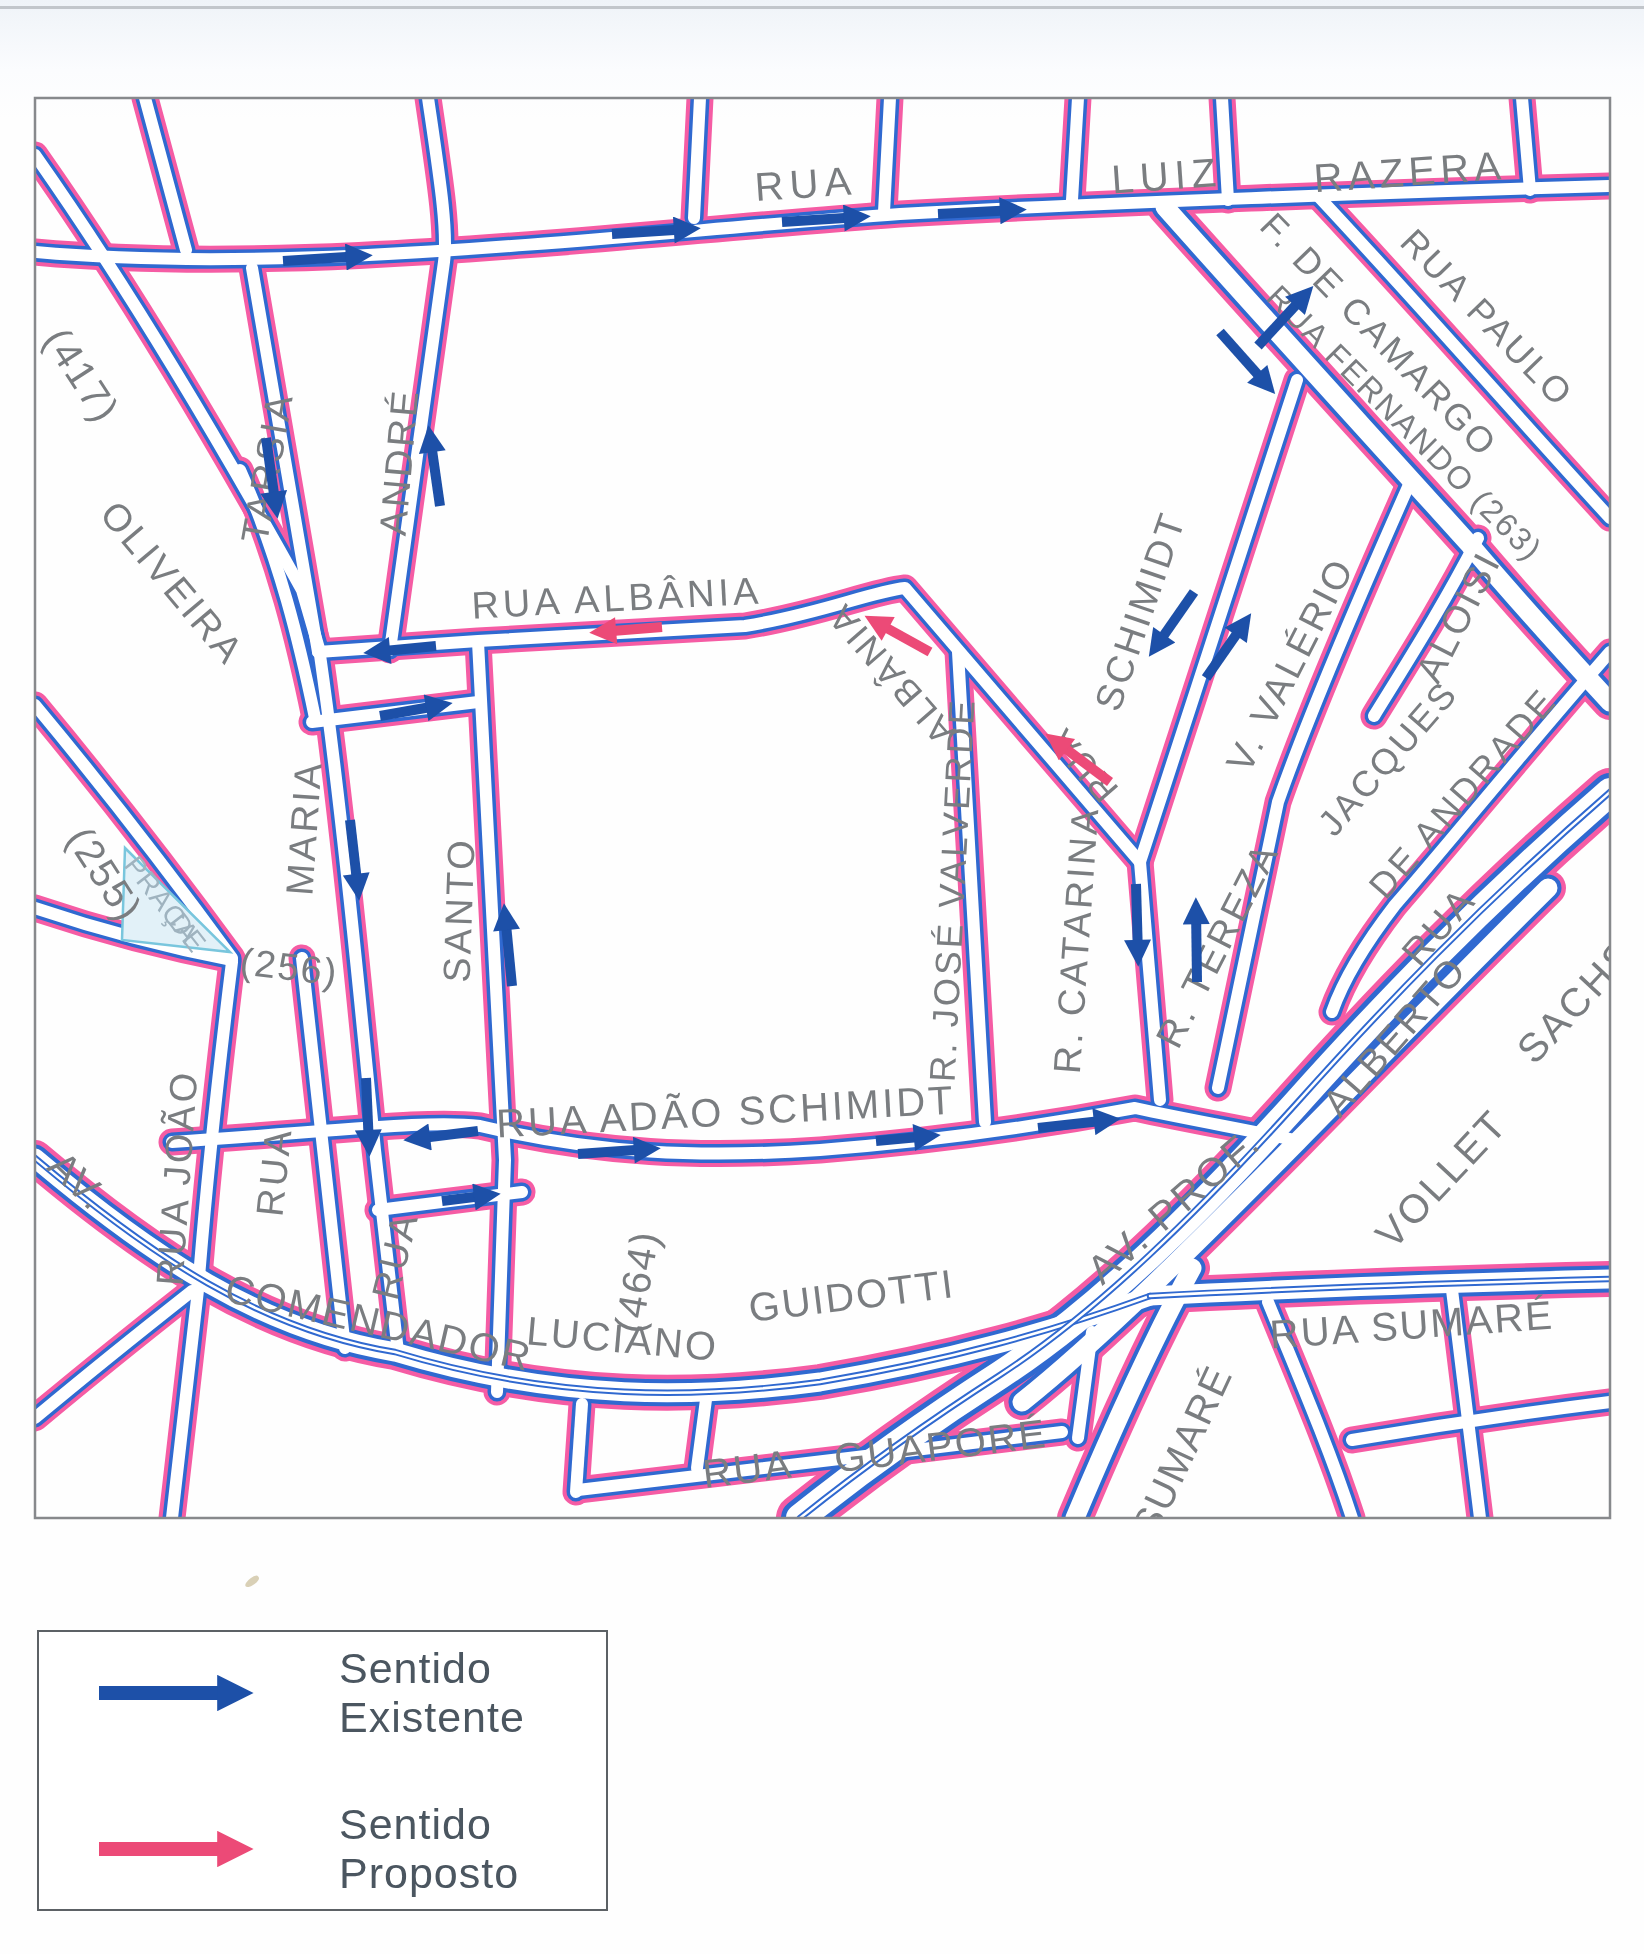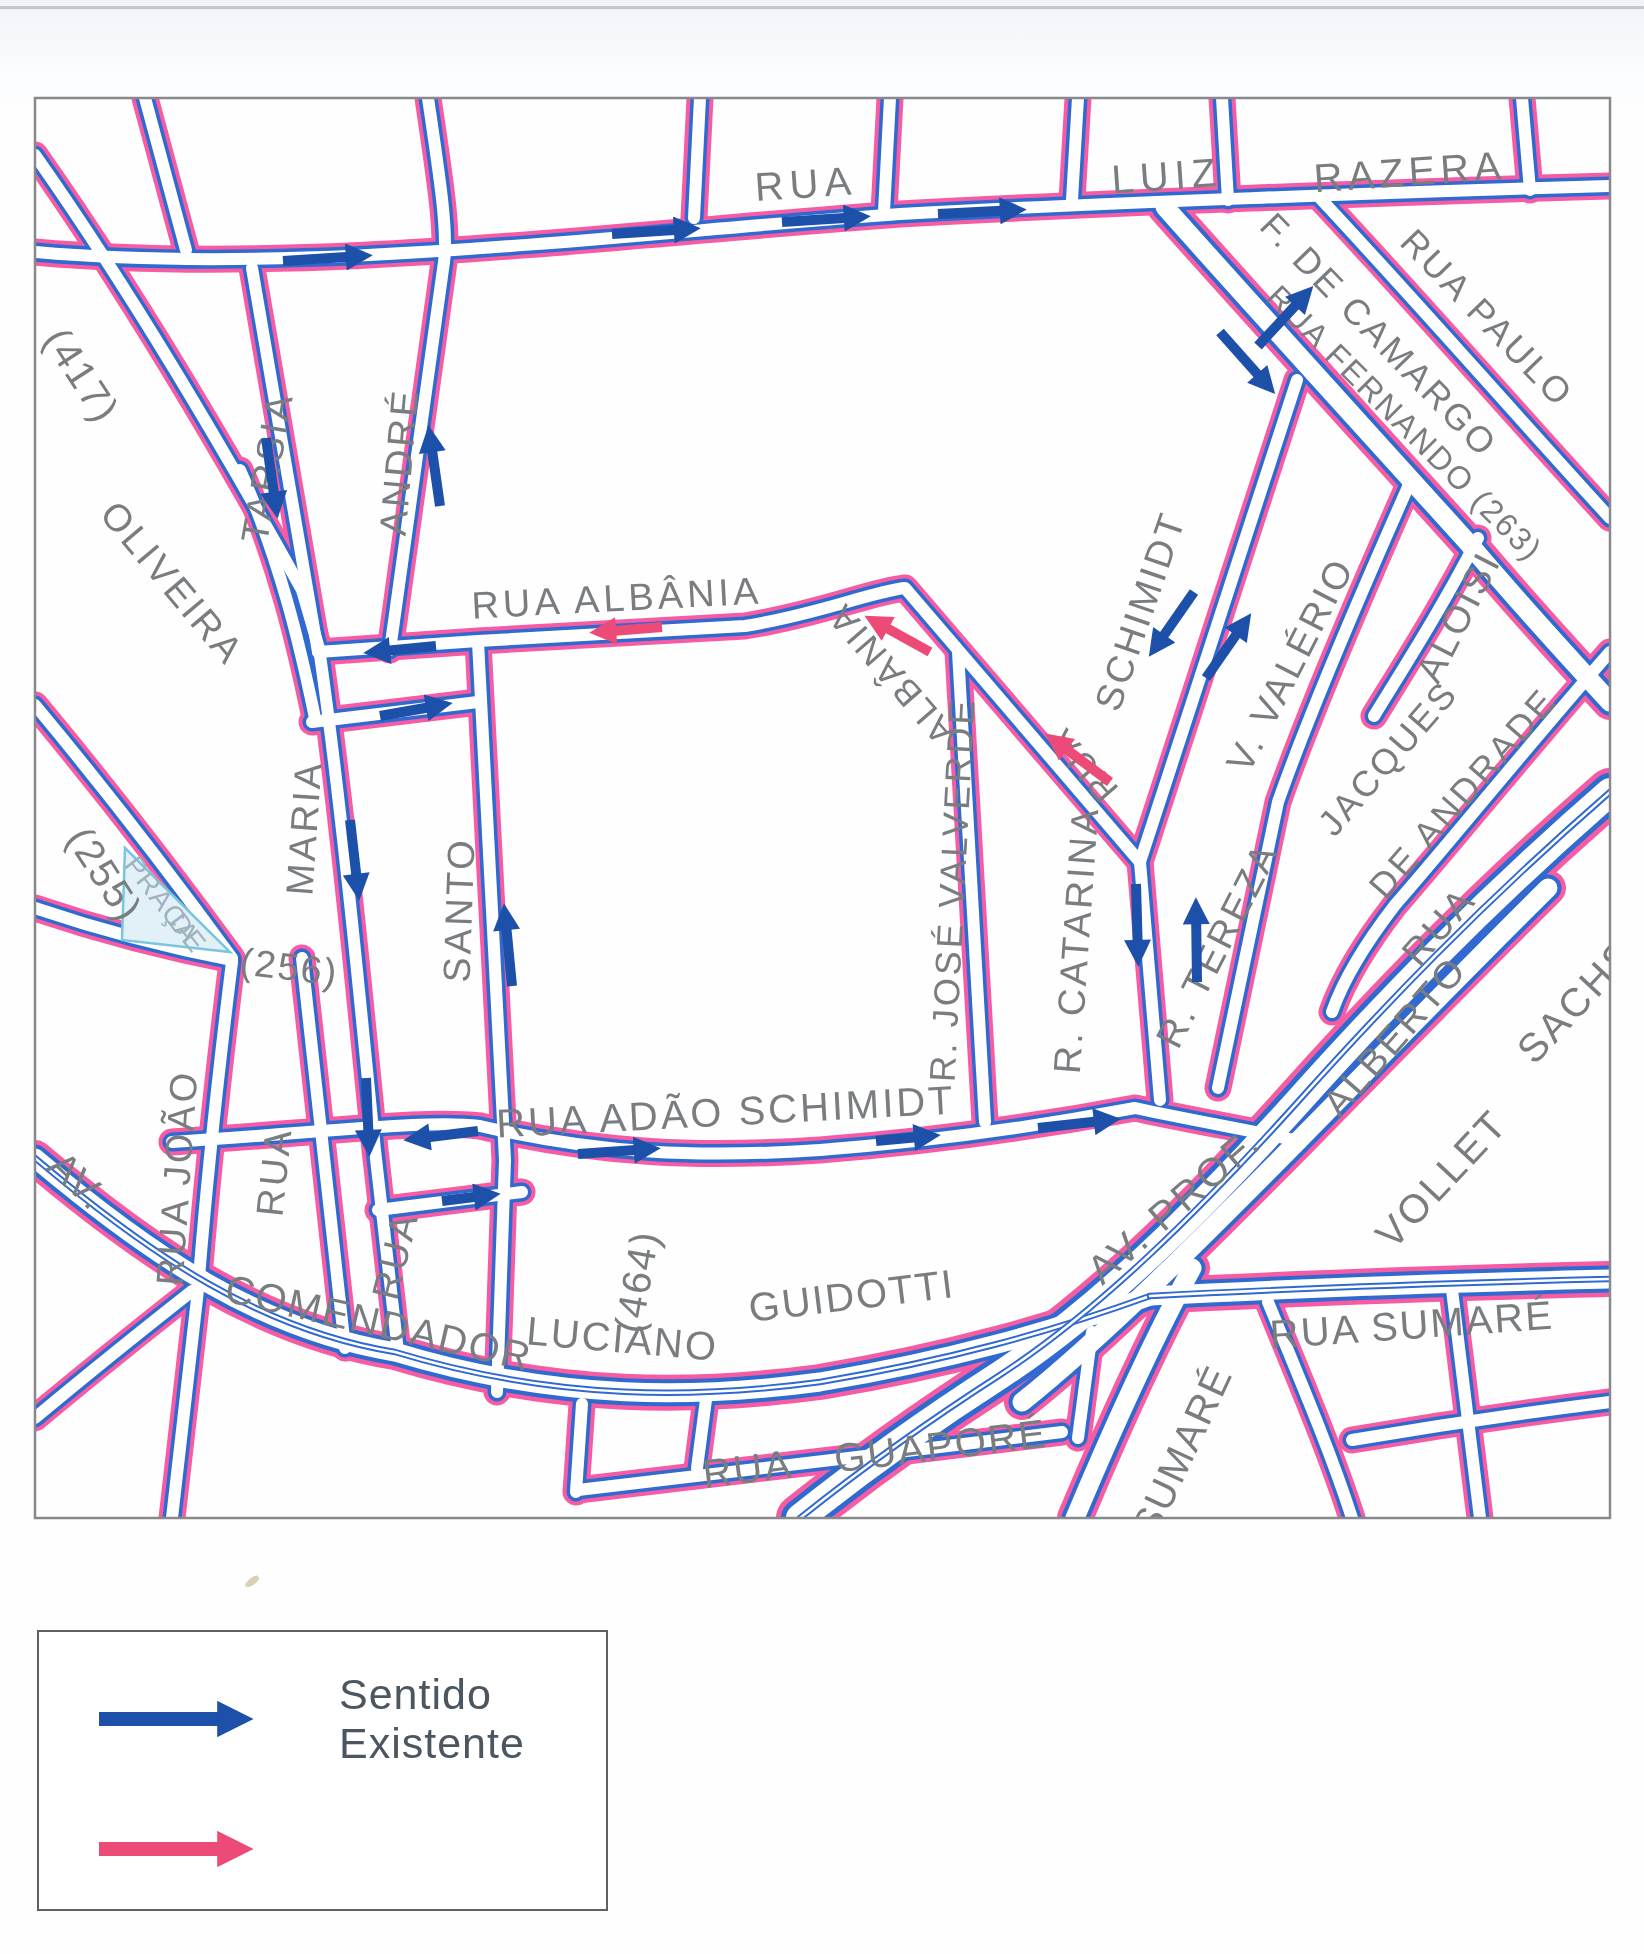--- a/index.html
+++ b/index.html
@@ -265,14 +265,15 @@
   </div>
   <div class="legend-row">
     <svg width="200" height="46" viewBox="0 0 200 46">
       <line id="leg-p" x1="8" y1="23" x2="148" y2="23" stroke-width="14" marker-end="url(#lah-p)" stroke="#ec4a77"></line>
       <defs>
           <marker id="lah-p" viewBox="0 0 10 10" refX="6" refY="5" markerWidth="3" markerHeight="2.6" orient="auto">
             <path id="leg-p-head" d="M 0 0 L 10 5 L 0 10 z" fill="#ec4a77"></path>
           </marker>
         </defs>
     </svg>
+    <span class="legend-label">Sentido Proposto</span>
   </div>
 </div>
 
 </body></html>

